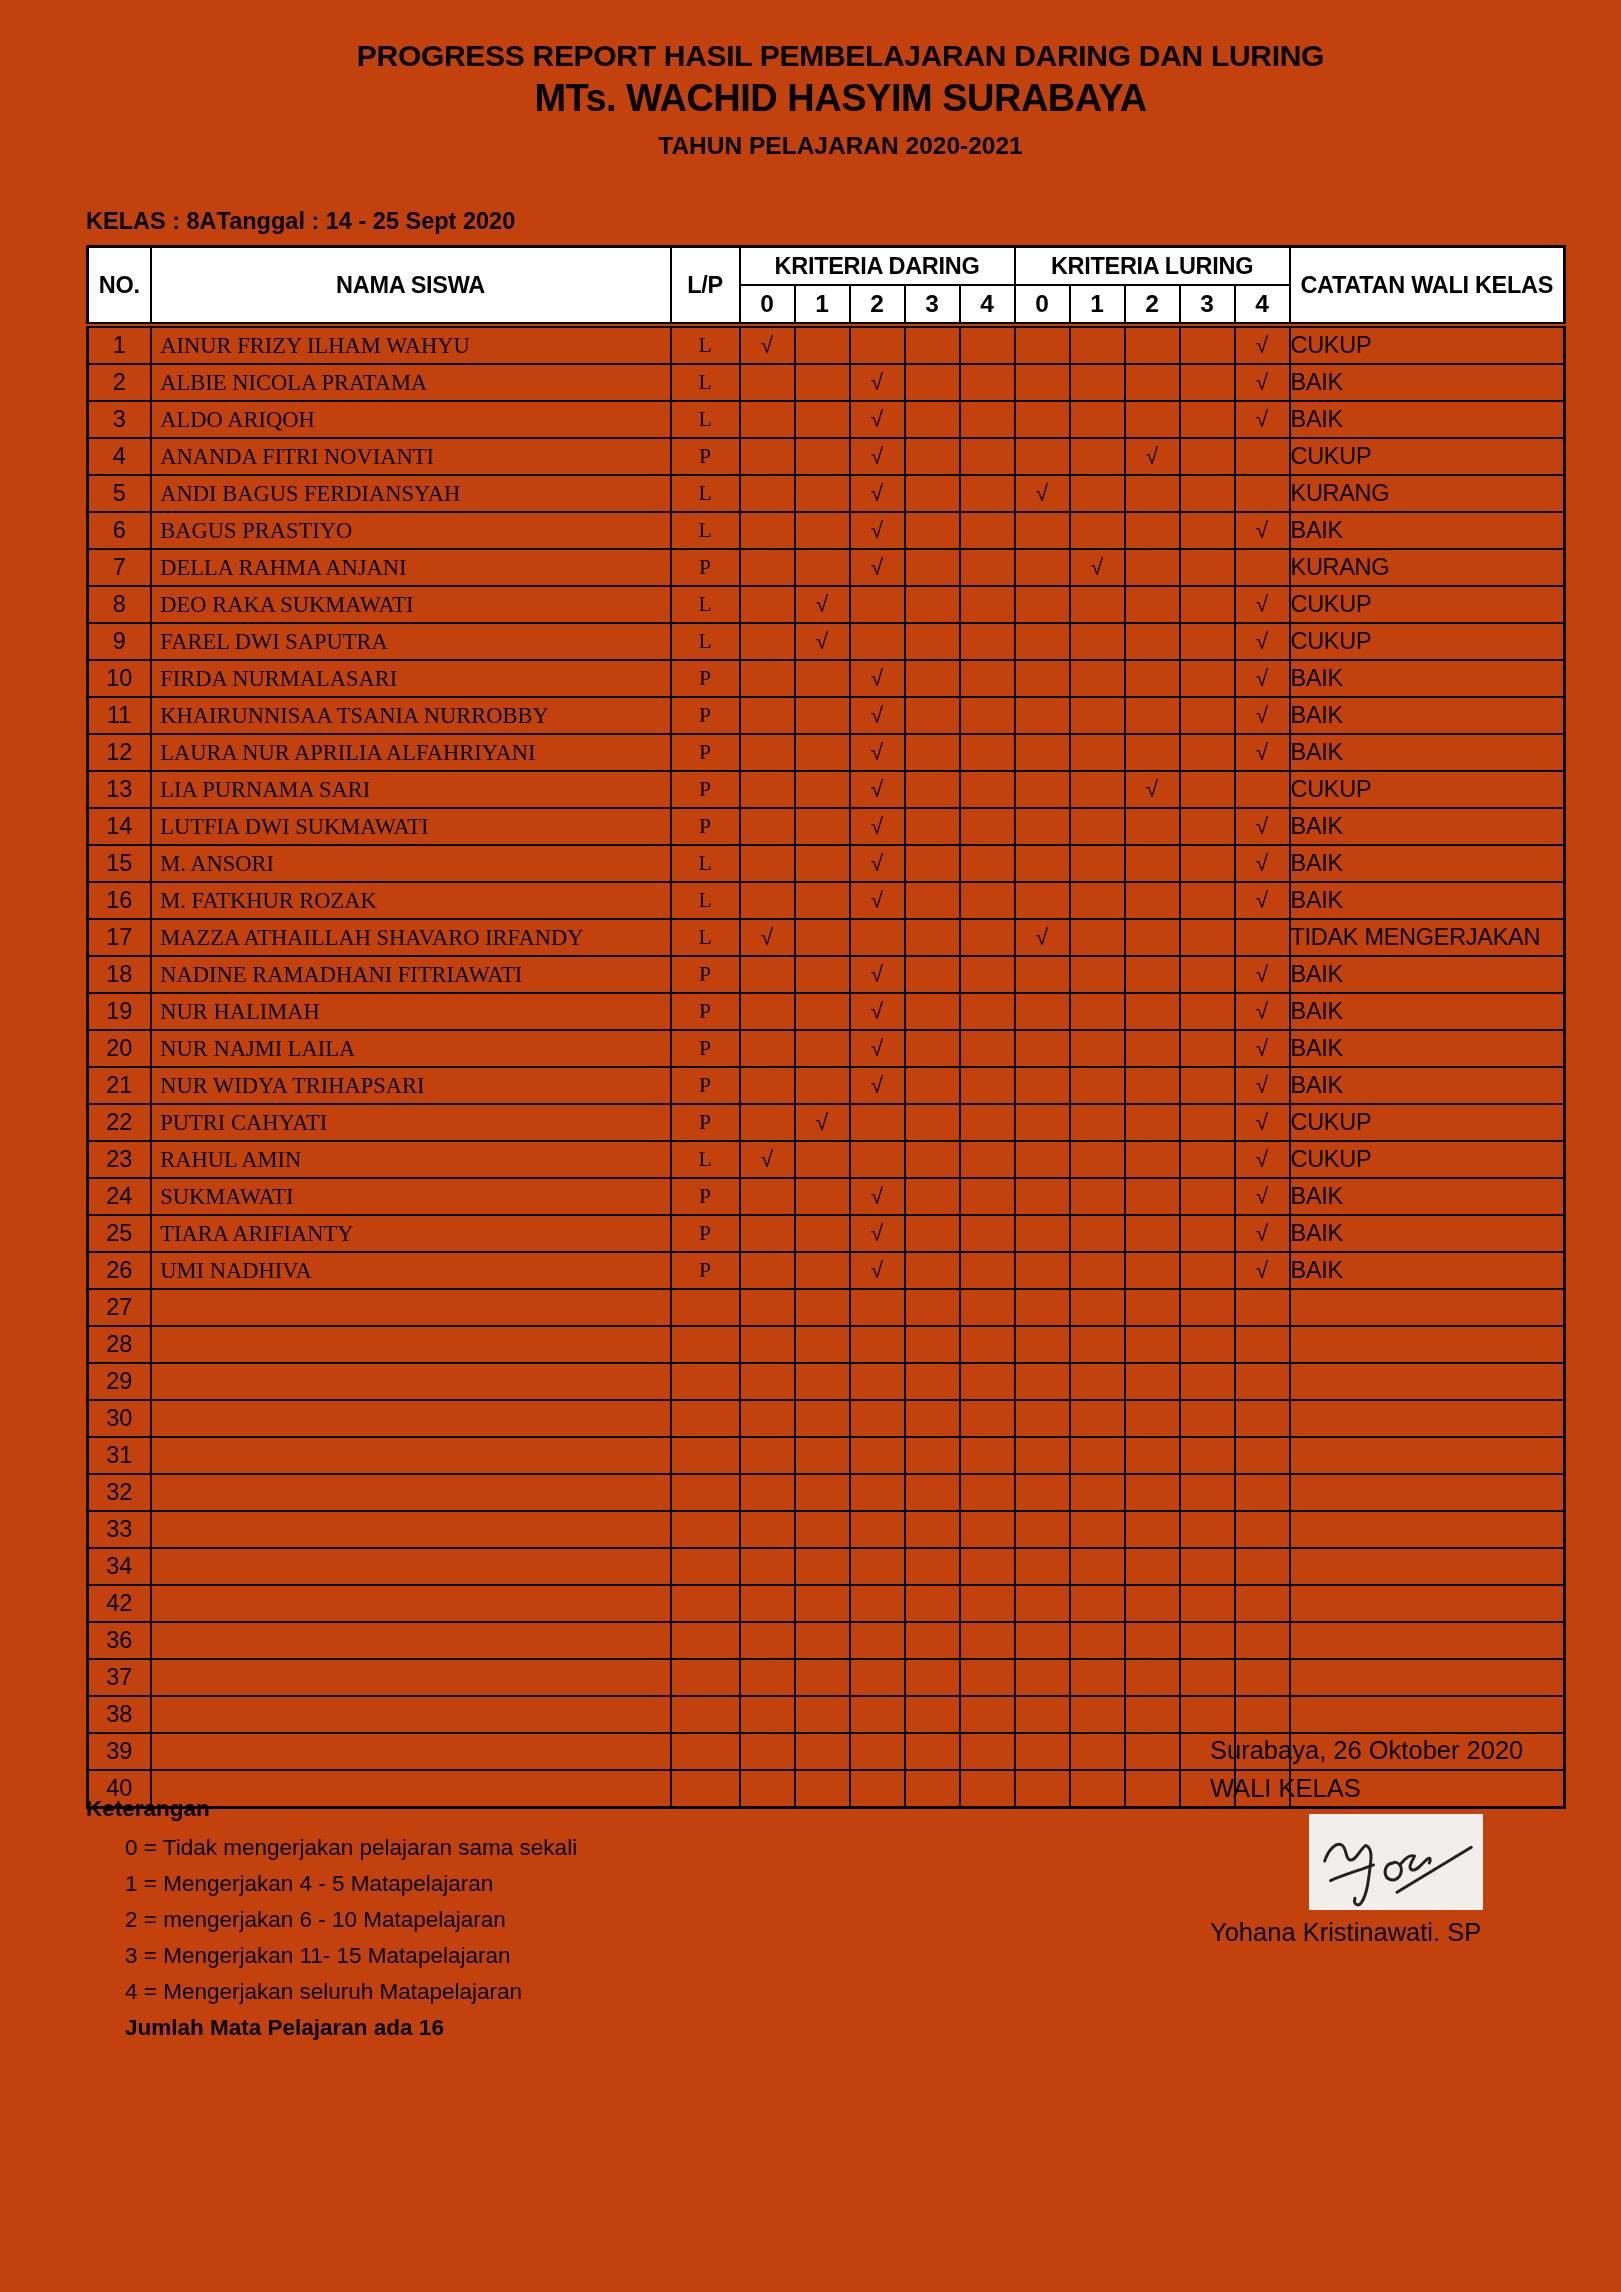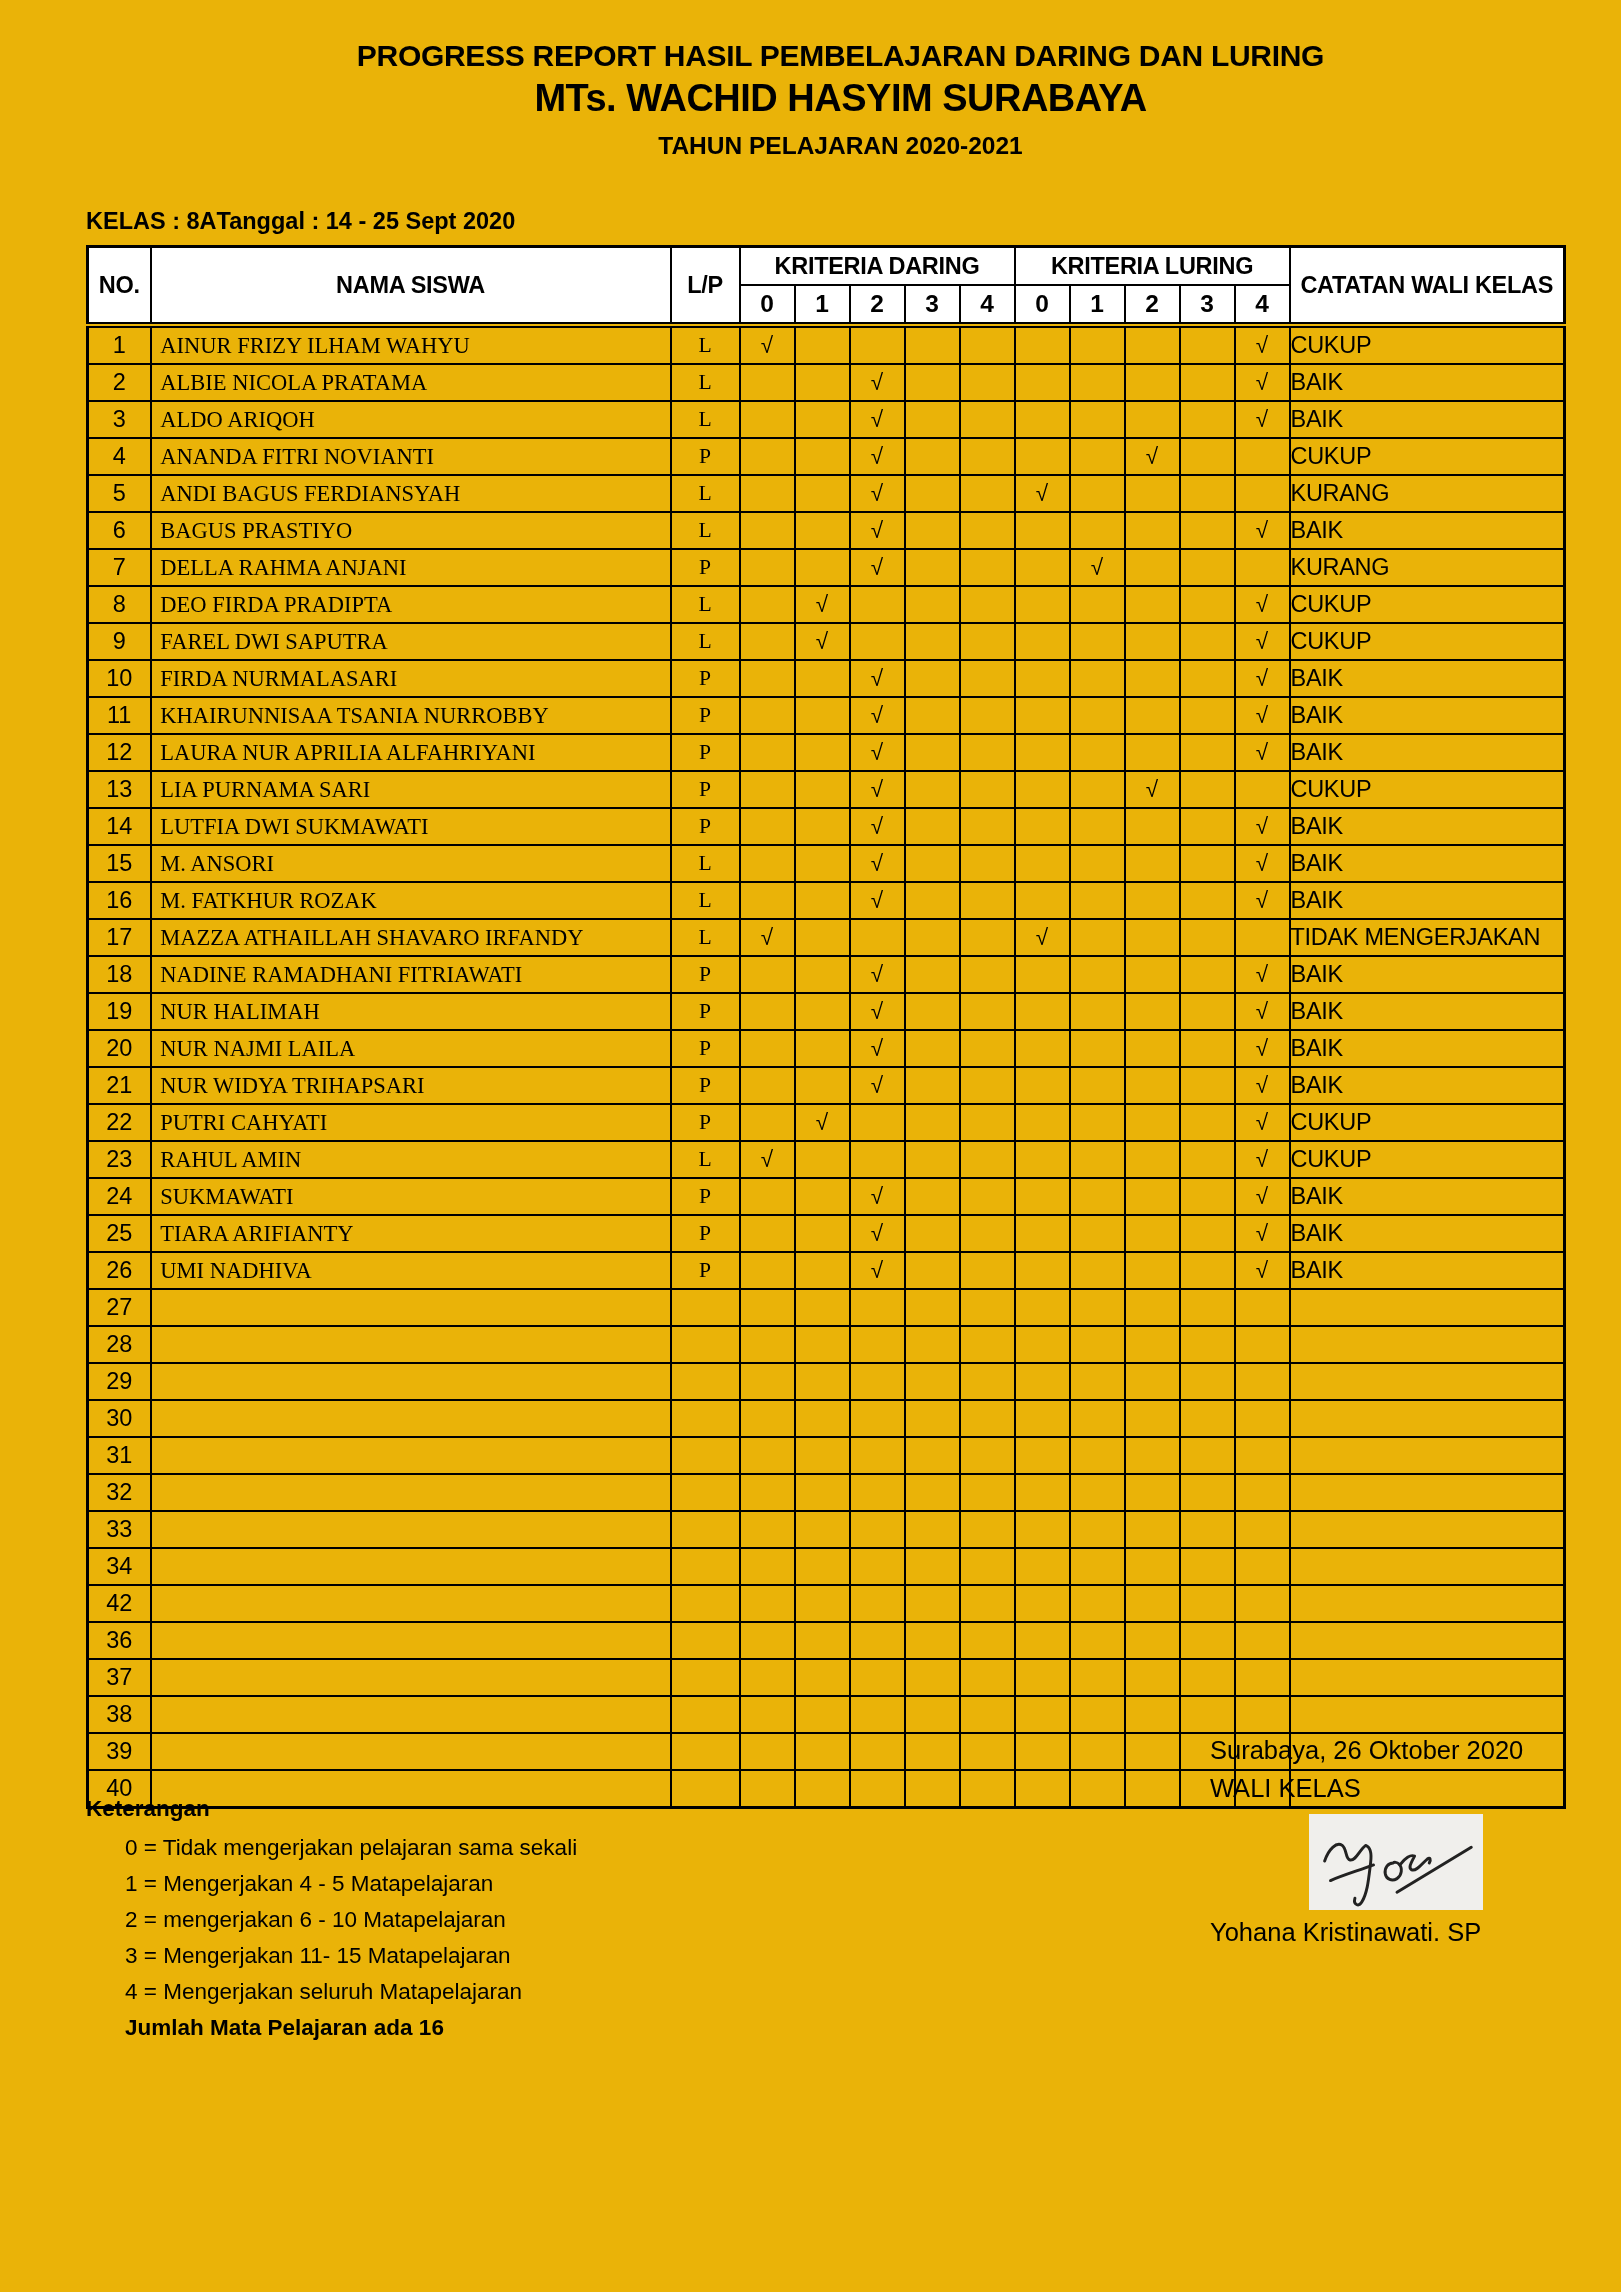--- a/index.html
+++ b/index.html
@@ -1,18 +1,18 @@
 <!DOCTYPE html>
 <html><head>
 <meta charset="utf-8">
 <style>
   html,body { margin:0; padding:0; background:#777; }
   .page {
     position:relative; width:1621px; height:2293px; margin:0 auto;
-    background:#eab308; color:#000; overflow:hidden;
+    background:#c2410c; color:#000; overflow:hidden;
     font-family:"Liberation Sans", sans-serif;
   }
   
   .titles { position:absolute; left:86px; top:39px; width:1509px; text-align:center; }
   .t1 { font-size:30px; font-weight:700; letter-spacing:-0.3px; }
   .t2 { font-size:38px; font-weight:700; margin-top:3.9px; letter-spacing:-0.5px; }
   .t3 { font-size:24.5px; font-weight:700; margin-top:11.8px; }
   
   .meta {
     position:absolute; left:86px; top:208px; width:1480px;
@@ -216,21 +216,21 @@
           <td class="chk"></td>
           <td class="chk"></td>
           <td class="chk">√</td>
           <td class="chk"></td>
           <td class="chk"></td>
           <td class="chk"></td>
           <td class="cat">KURANG</td>
         </tr>
         <tr>
           <td class="no">8</td>
-          <td class="nama">DEO FIRDA PRADIPTA</td>
+          <td class="nama">DEO RAKA SUKMAWATI</td>
           <td class="lp">L</td>
           <td class="chk"></td>
           <td class="chk">√</td>
           <td class="chk"></td>
           <td class="chk"></td>
           <td class="chk"></td>
           <td class="chk"></td>
           <td class="chk"></td>
           <td class="chk"></td>
           <td class="chk"></td>

